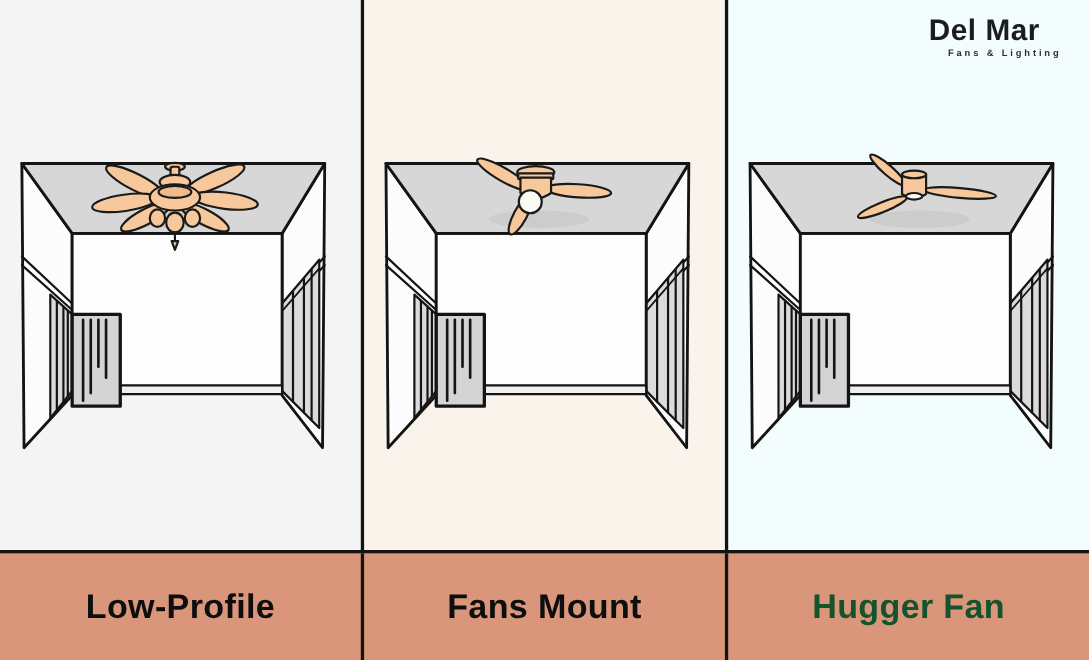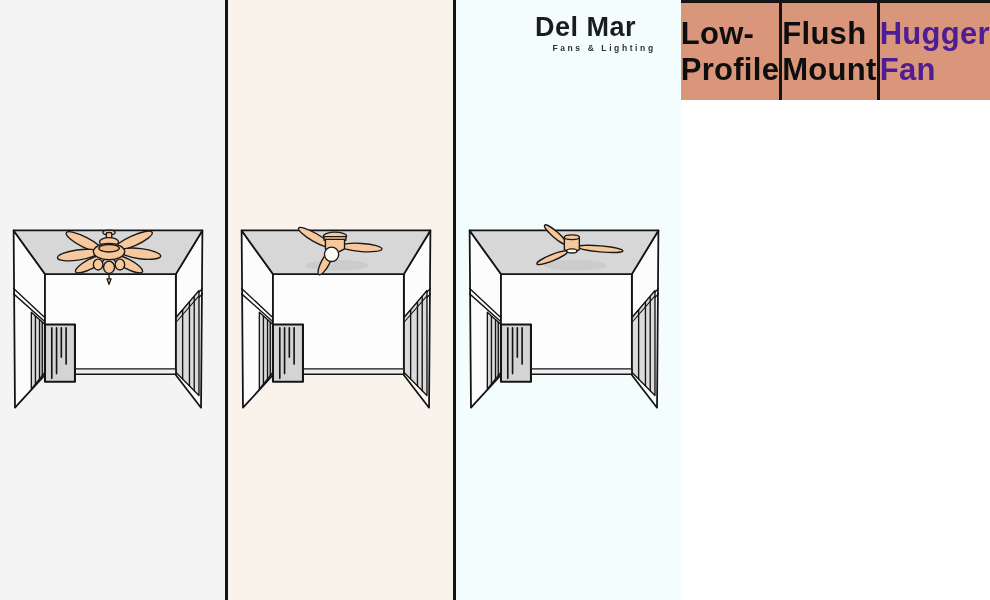--- a/index.html
+++ b/index.html
@@ -1,17 +1,17 @@
 <!DOCTYPE html>
 <html><head>
 <meta charset="utf-8">
 <style>
   html,body{margin:0;padding:0;background:#ffffff;}
   .poster{
-    width:990px;height:600px;display:flex;
+    width:990px;height:600px;display:flex;flex-direction:column;
     font-family:"Liberation Sans",sans-serif;overflow:hidden;position:relative;
   }
   .panels{flex:1 1 auto;display:flex;min-height:0;}
   .panel{flex:1 1 0;position:relative;box-sizing:border-box;}
   .panel + .panel{border-left:3px solid #141414;}
   .room-slot{position:absolute;left:0;top:0;width:100%;height:100%;}
   .room-slot svg{position:absolute;left:0;top:0;width:100%;height:100%;display:block;}
   .logo{
     position:absolute;top:13px;right:25px;text-align:center;
     color:#1b1b22;z-index:5;
@@ -173,16 +173,16 @@
         </div>
       <div class="logo">
         <div class="logo-name">Del Mar</div>
         <div class="logo-tag">Fans &amp; Lighting</div>
       </div>
     </section>
   </div>
 
   <div class="band" style="background: rgb(217, 150, 122);">
     <div class="band-cell" style="color: rgb(14, 14, 14); border-radius: 22px;">Low-Profile</div>
-    <div class="band-cell" style="color: rgb(14, 14, 14);">Flush Mount</div>
-    <div class="band-cell" style="color: #4c1d95;">Hugger Fan</div>
+    <div class="band-cell" style="color: rgb(14, 14, 14);">Fans Mount</div>
+    <div class="band-cell" style="color: #14532d;">Hugger Fan</div>
   </div>
 </div>
 
 </body></html>

